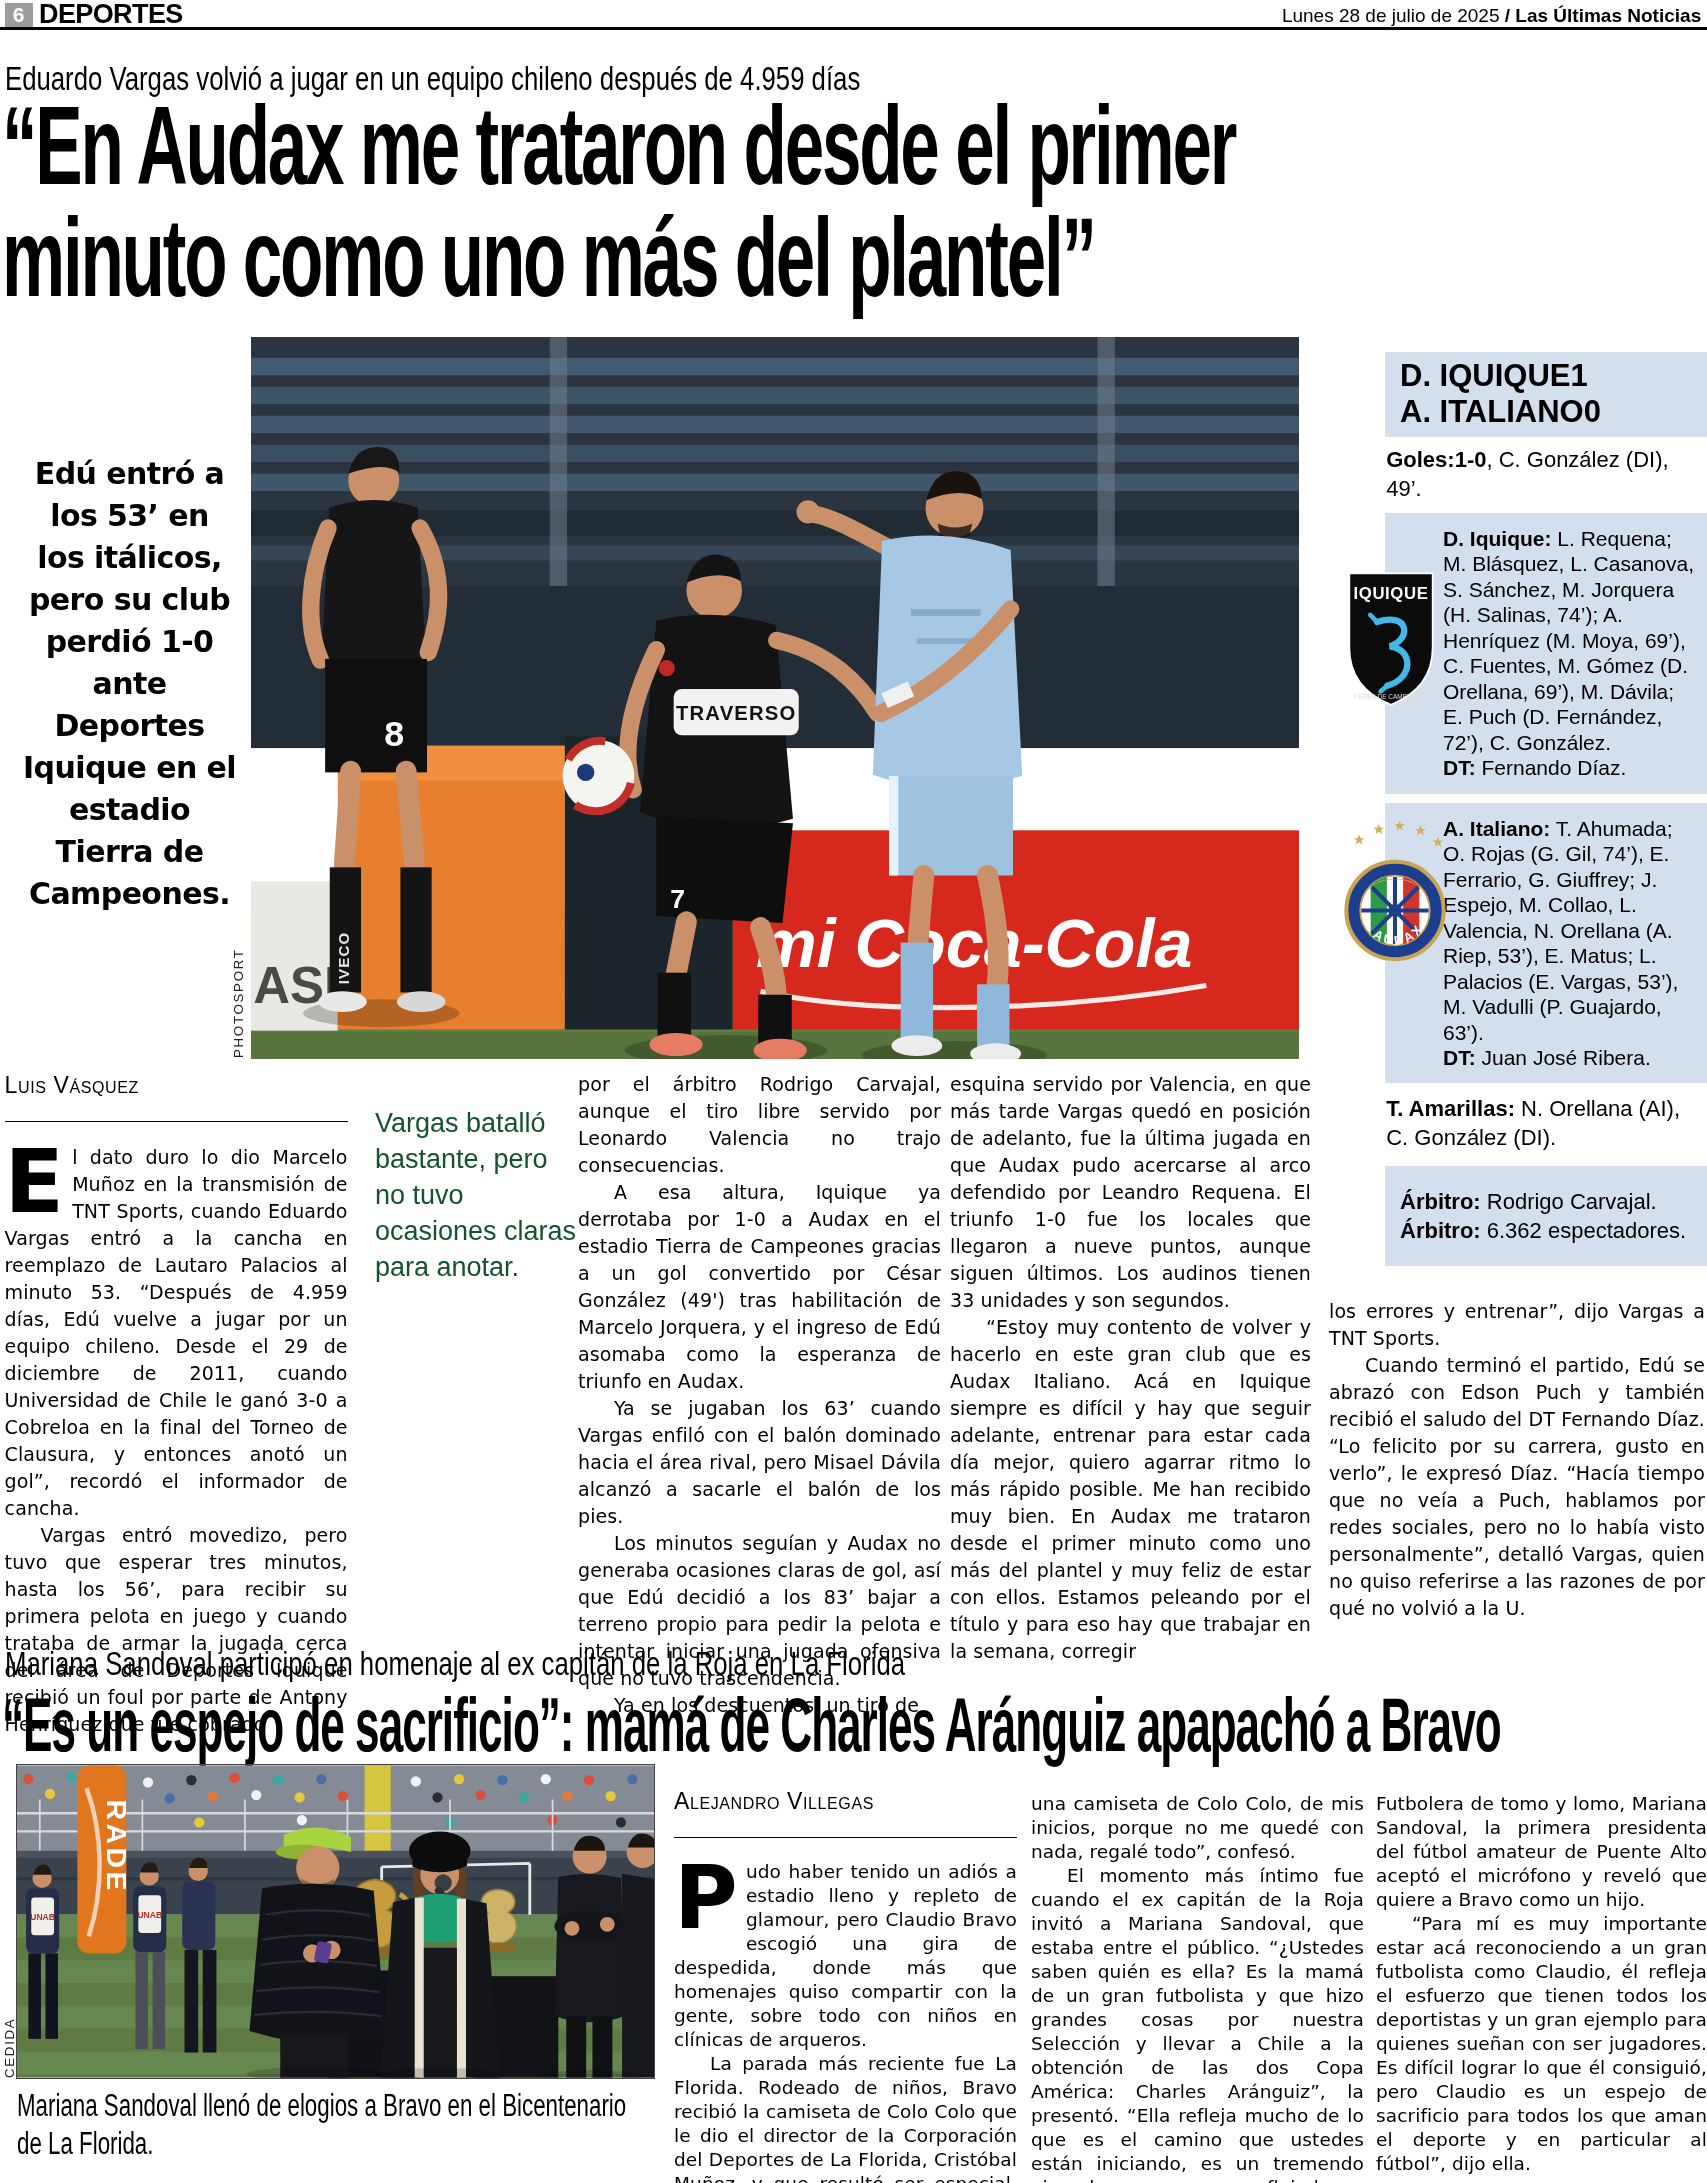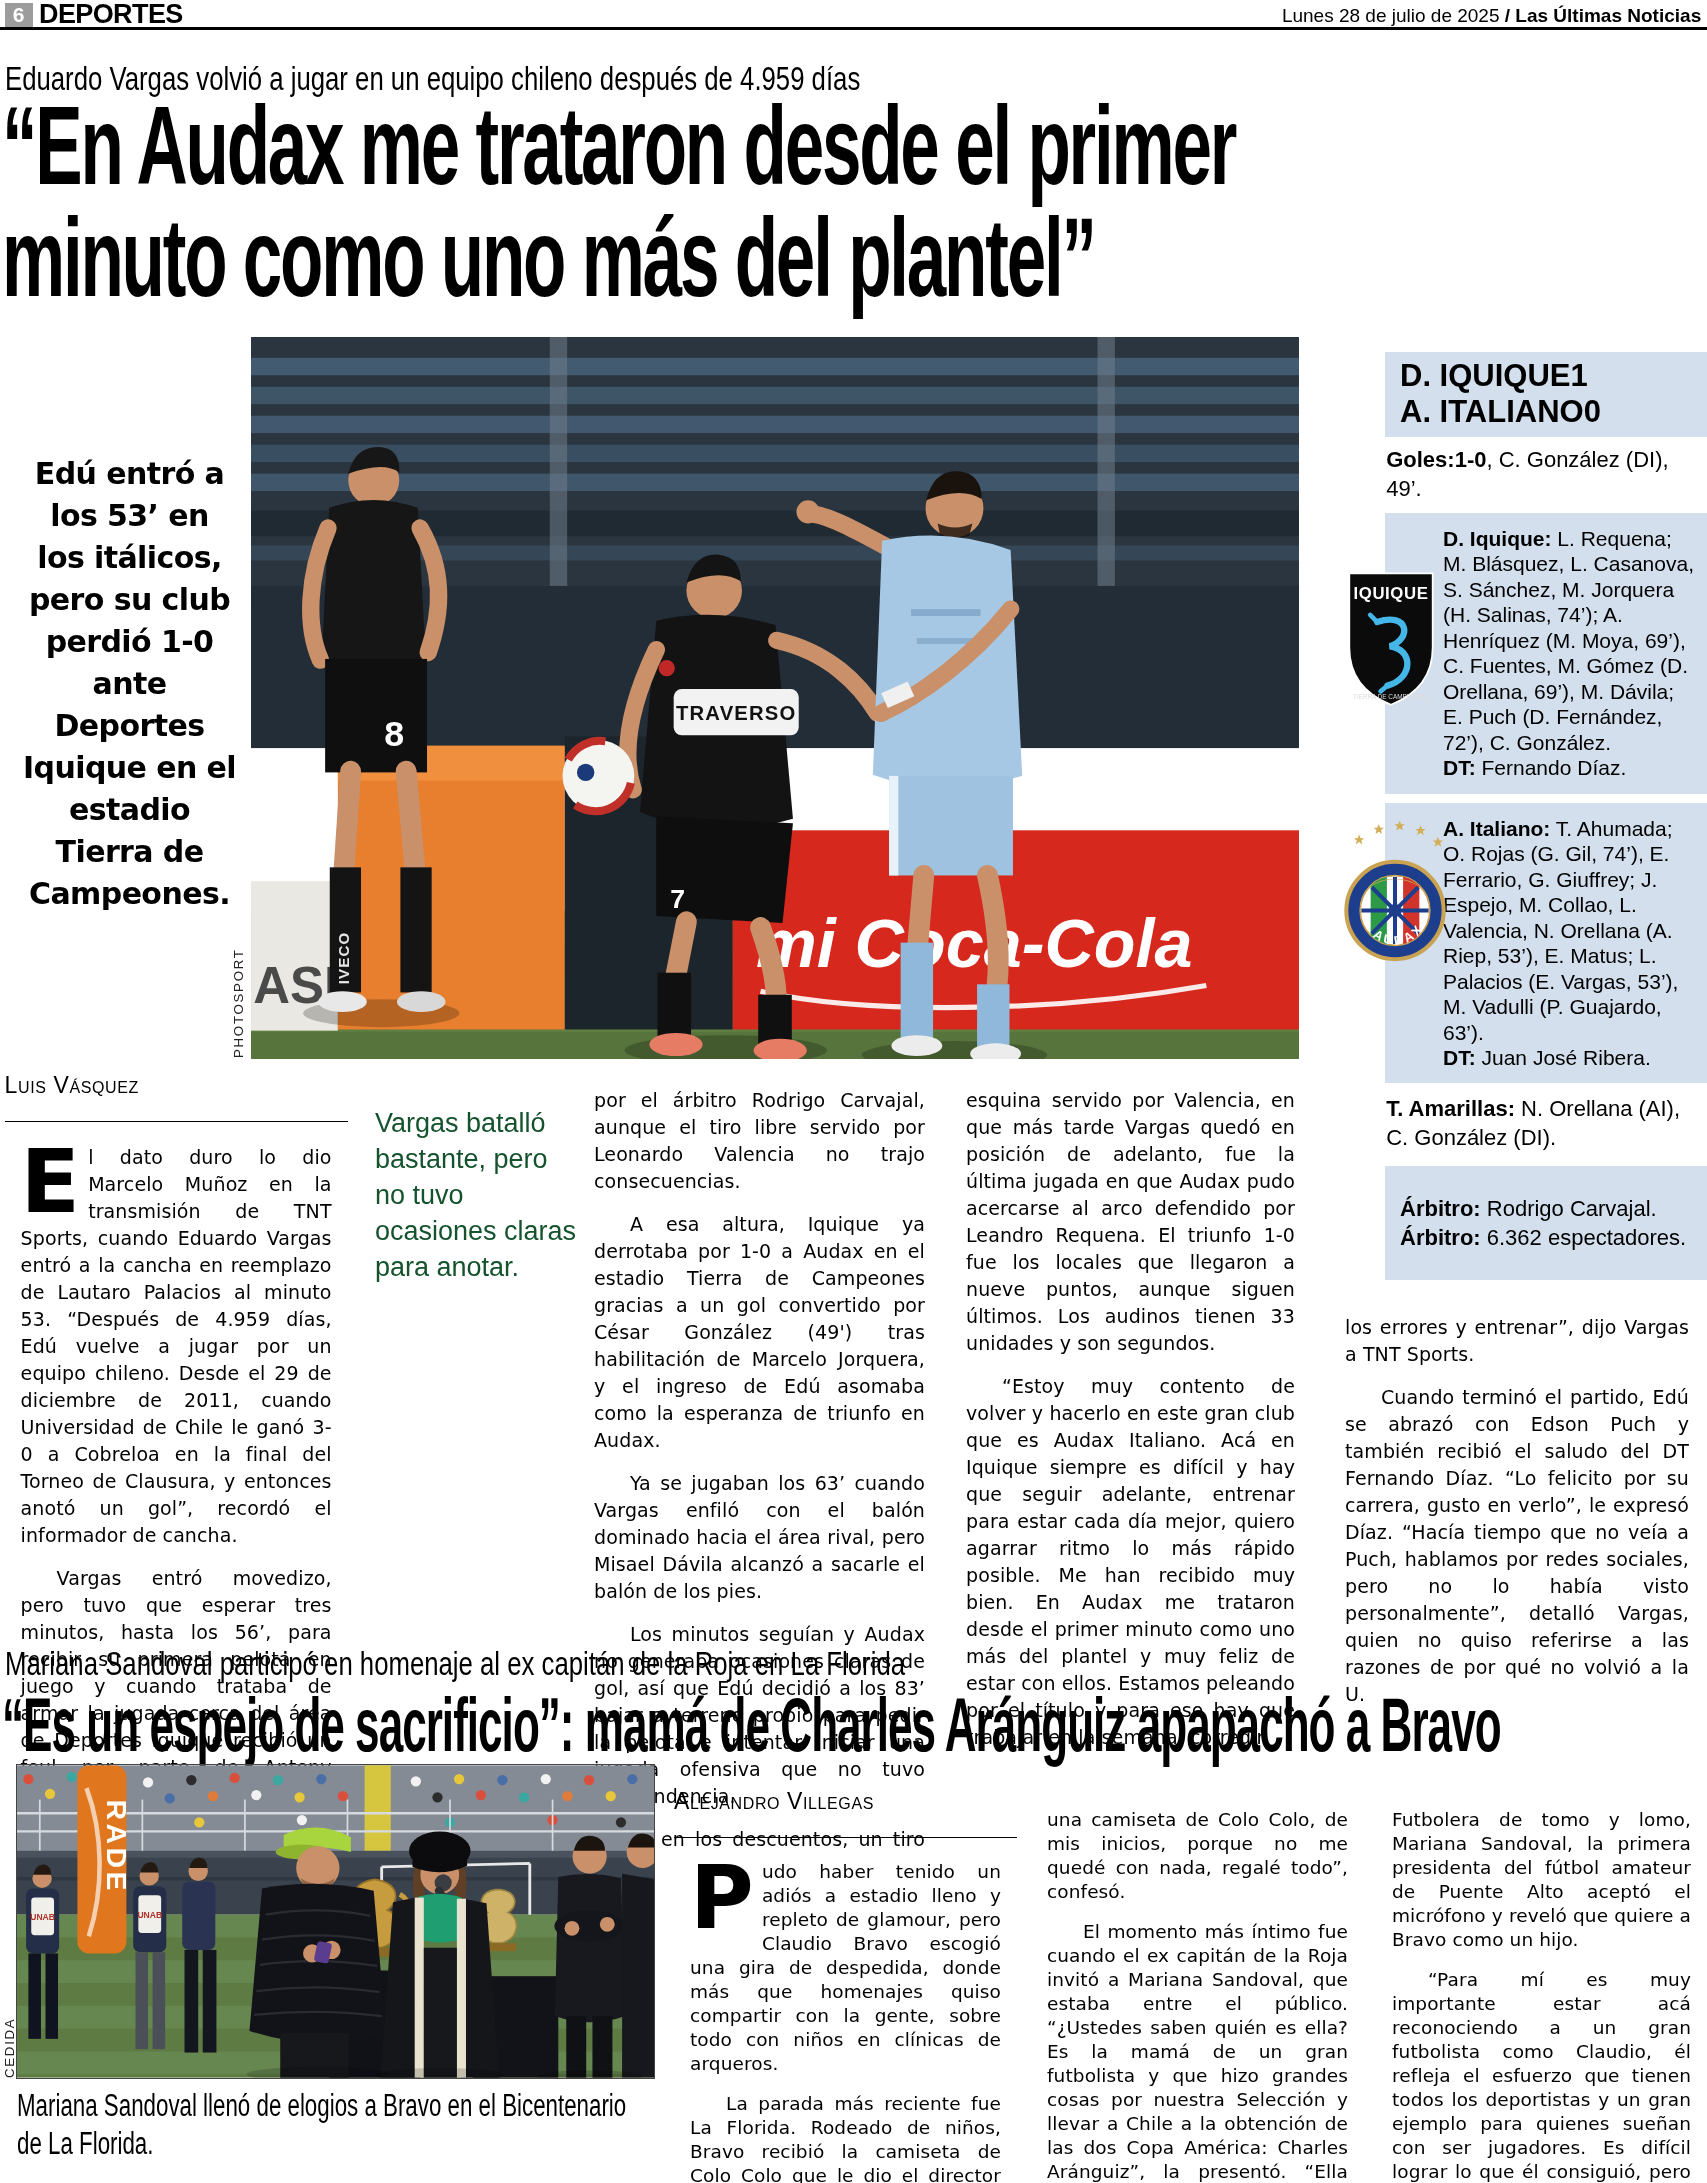--- a/index.html
+++ b/index.html
@@ -39,32 +39,32 @@
   #sidebar{ position:absolute; left:1385px; top:352px; width:323px; font-family:"Liberation Sans",sans-serif; }
   .score-box{ background:var(--box); padding:5.8px 15px 7px; }
   .score-row{ display:flex; justify-content:flex-start; font:700 31px/36px "Liberation Sans",sans-serif; }
   .goles{ margin:8px 1.2px 10.4px; font:400 22px/29px "Liberation Sans",sans-serif; }
   .lineup-box{ position:relative; background:var(--box); padding:12.7px 12.7px 12.7px 58px;
     font:400 21px/25.5px "Liberation Sans",sans-serif; }
   #lineup-home{ margin-bottom:9.3px; }
   #lineup-away{ margin-bottom:10.4px; }
   .lineup-box p{ margin:0; }
   .amarillas{ font:400 22px/29px "Liberation Sans",sans-serif; margin:0 1.2px 14px; }
-  .ref-box{ background:var(--box); padding:28px 15px; font:400 22px/29px "Liberation Sans",sans-serif; }
+  .ref-box{ background:var(--box); padding:21px 15px; font:400 22px/29px "Liberation Sans",sans-serif; }
   .crest{ position:absolute; }
   #iquique-crest{ left:-38px; top:58px; width:88px; height:136px; }
   #audax-crest{ left:-41px; top:17.4px; width:102px; height:152px; }
   b{ font-weight:700; }
   
   .byline{ font:400 23px/25.5px "Liberation Sans",sans-serif; font-variant:small-caps; letter-spacing:0.6px;
     border-bottom:1.7px solid #000; padding-bottom:22px; margin:0 0 22px 0; }
   .body-col{ position:absolute; text-align:justify; }
   .s1{ font:400 19px/27px "DejaVu Sans",sans-serif; letter-spacing:0.1px; }
   .s2{ font:400 18.5px/24px "DejaVu Sans",sans-serif; letter-spacing:0.1px; }
-  .body-col p{ margin:16px; text-indent:36px; }
+  .body-col p{ margin:0; text-indent:36px; }
   .body-col p.first{ text-indent:0; }
   .dropcap{ float:left; font:700 87px/69px "DejaVu Sans",sans-serif; margin:4.6px 8px 0 0; }
   #a1col1{ left:4.6px;    top:1073px; width:343px; }
   #a1col3{ left:578px;  top:1071px; width:363px; }
   #a1col4{ left:950px; top:1071px; width:361px; }
   #a1col5{ left:1329px; top:1298px; width:376px; }
   #pullquote{ position:absolute; left:375px; top:1086px; width:206px;
     font:400 27px/36px "Liberation Sans",sans-serif; color:#14532d;margin-top:19px; }
   
   #photo2{ position:absolute; left:16px; top:1764px; width:639px; height:315px; border:1.2px solid #444; }

